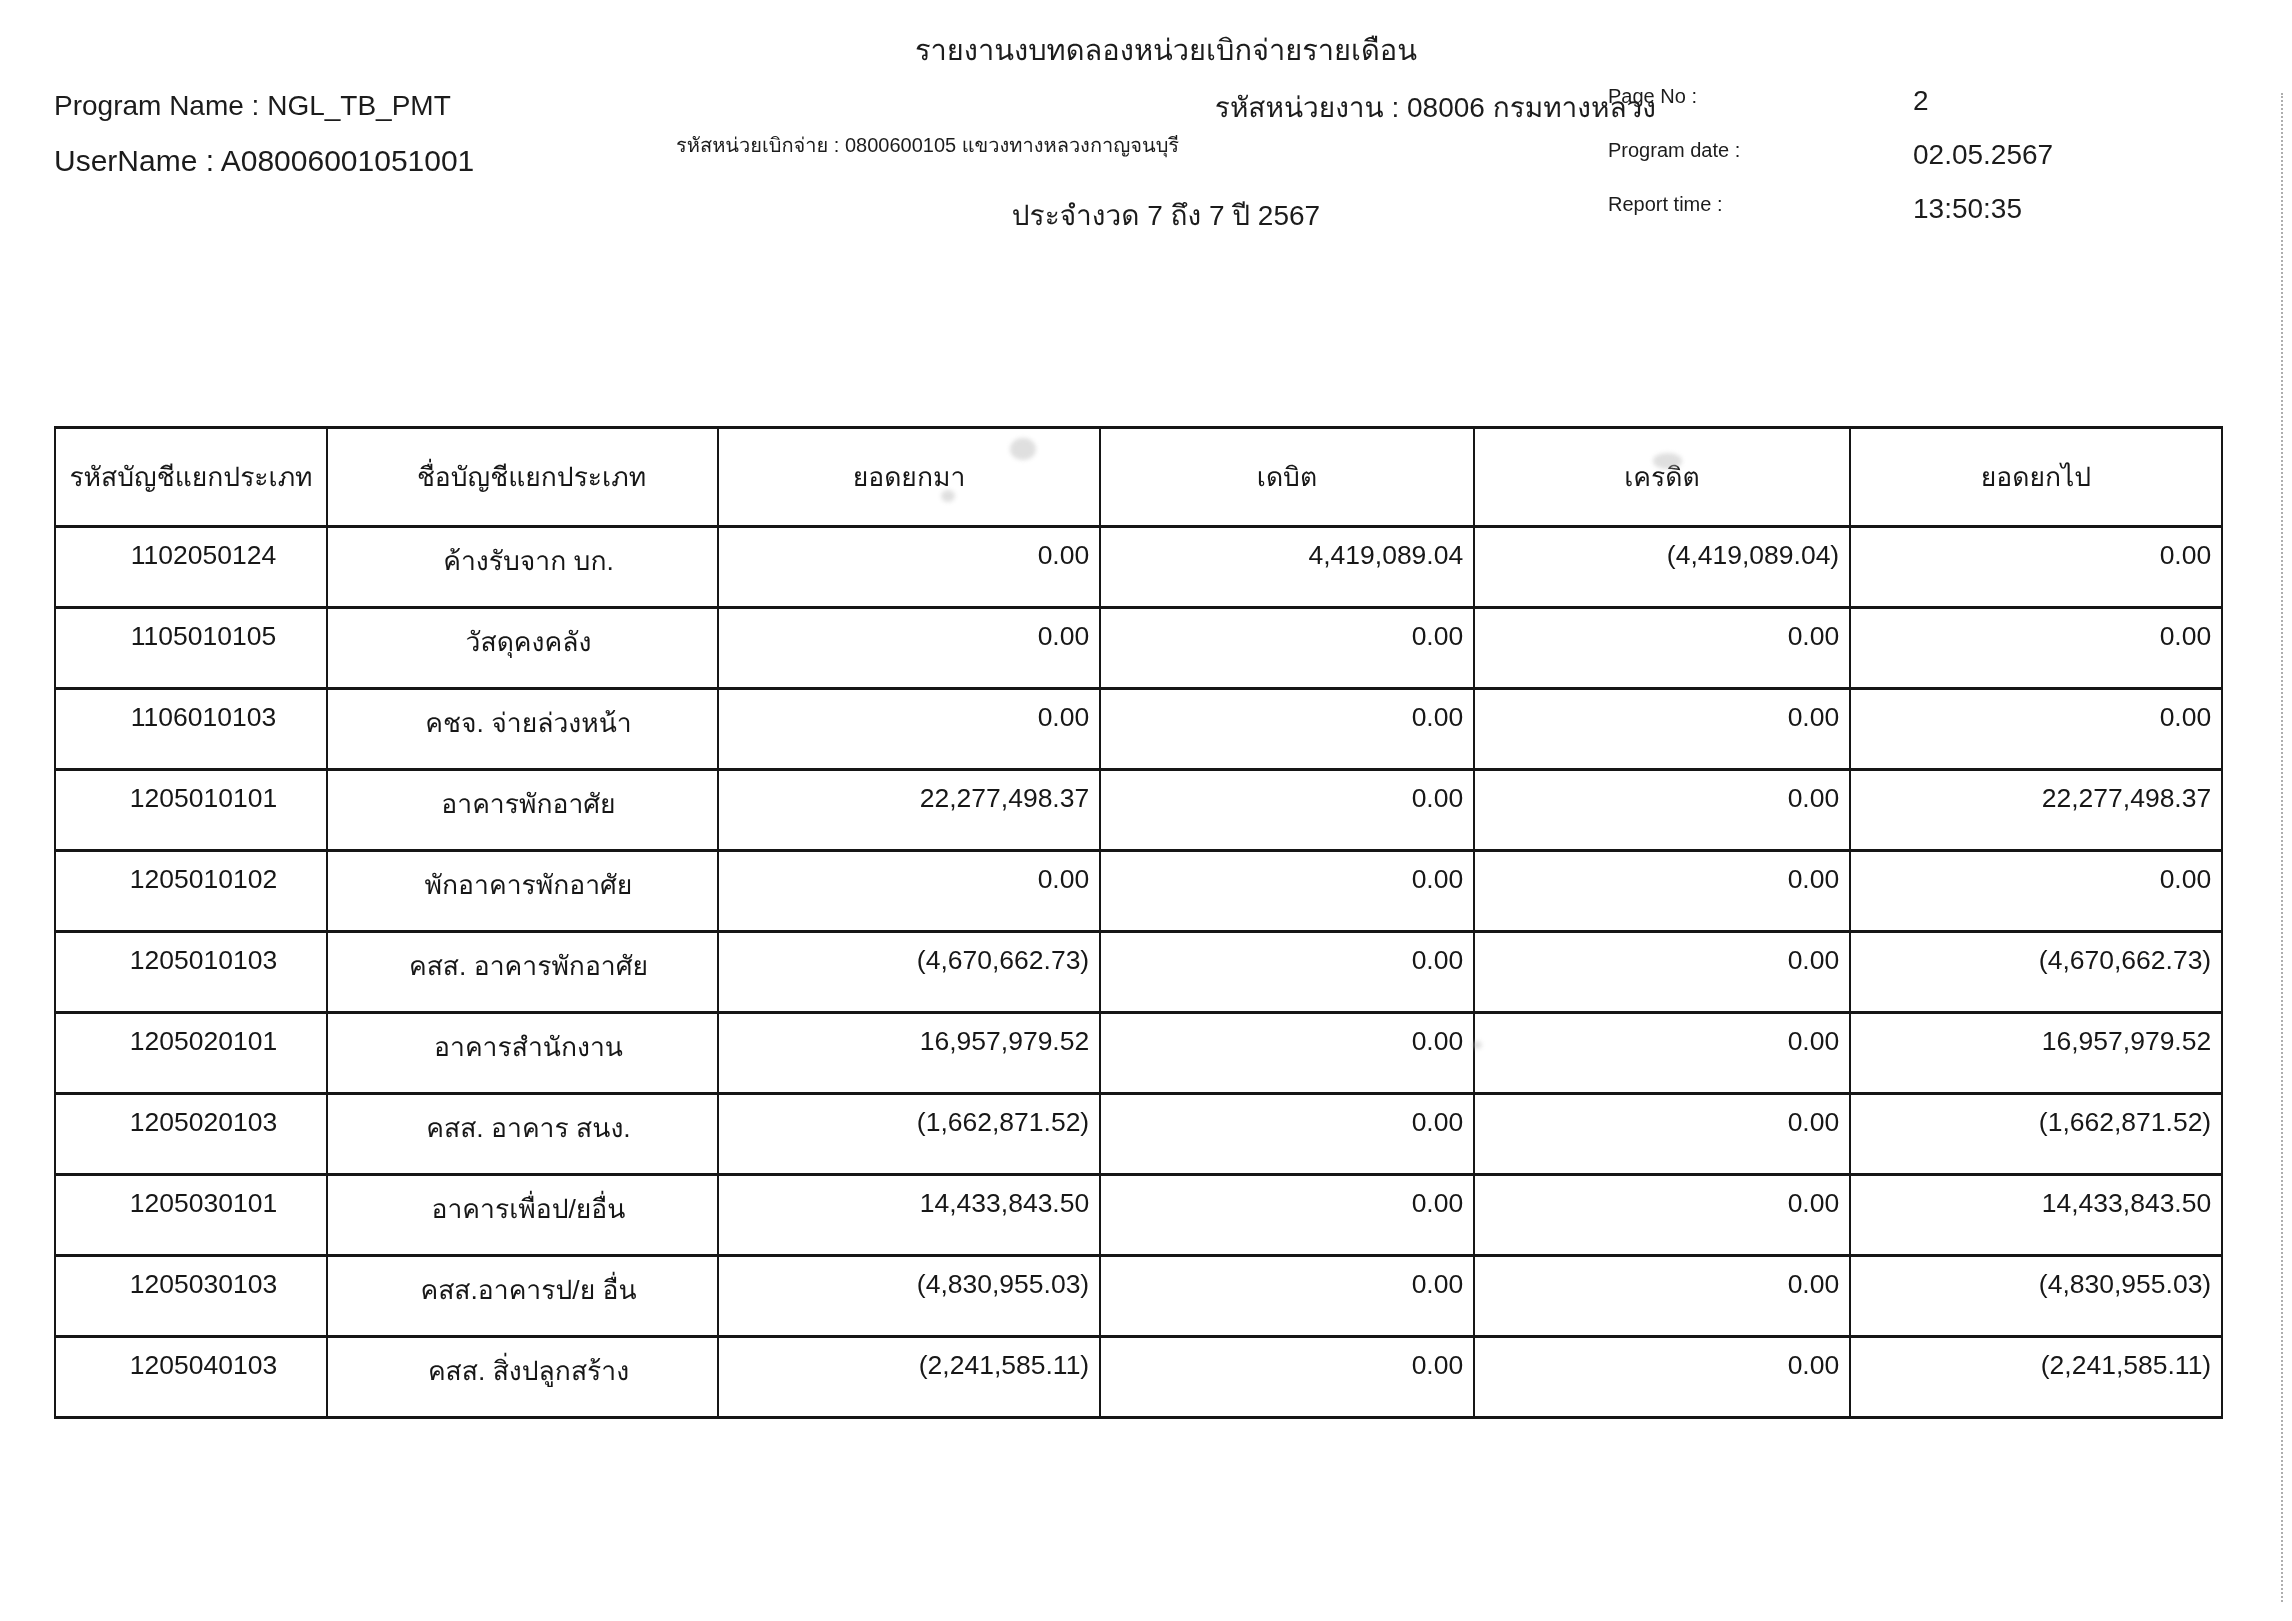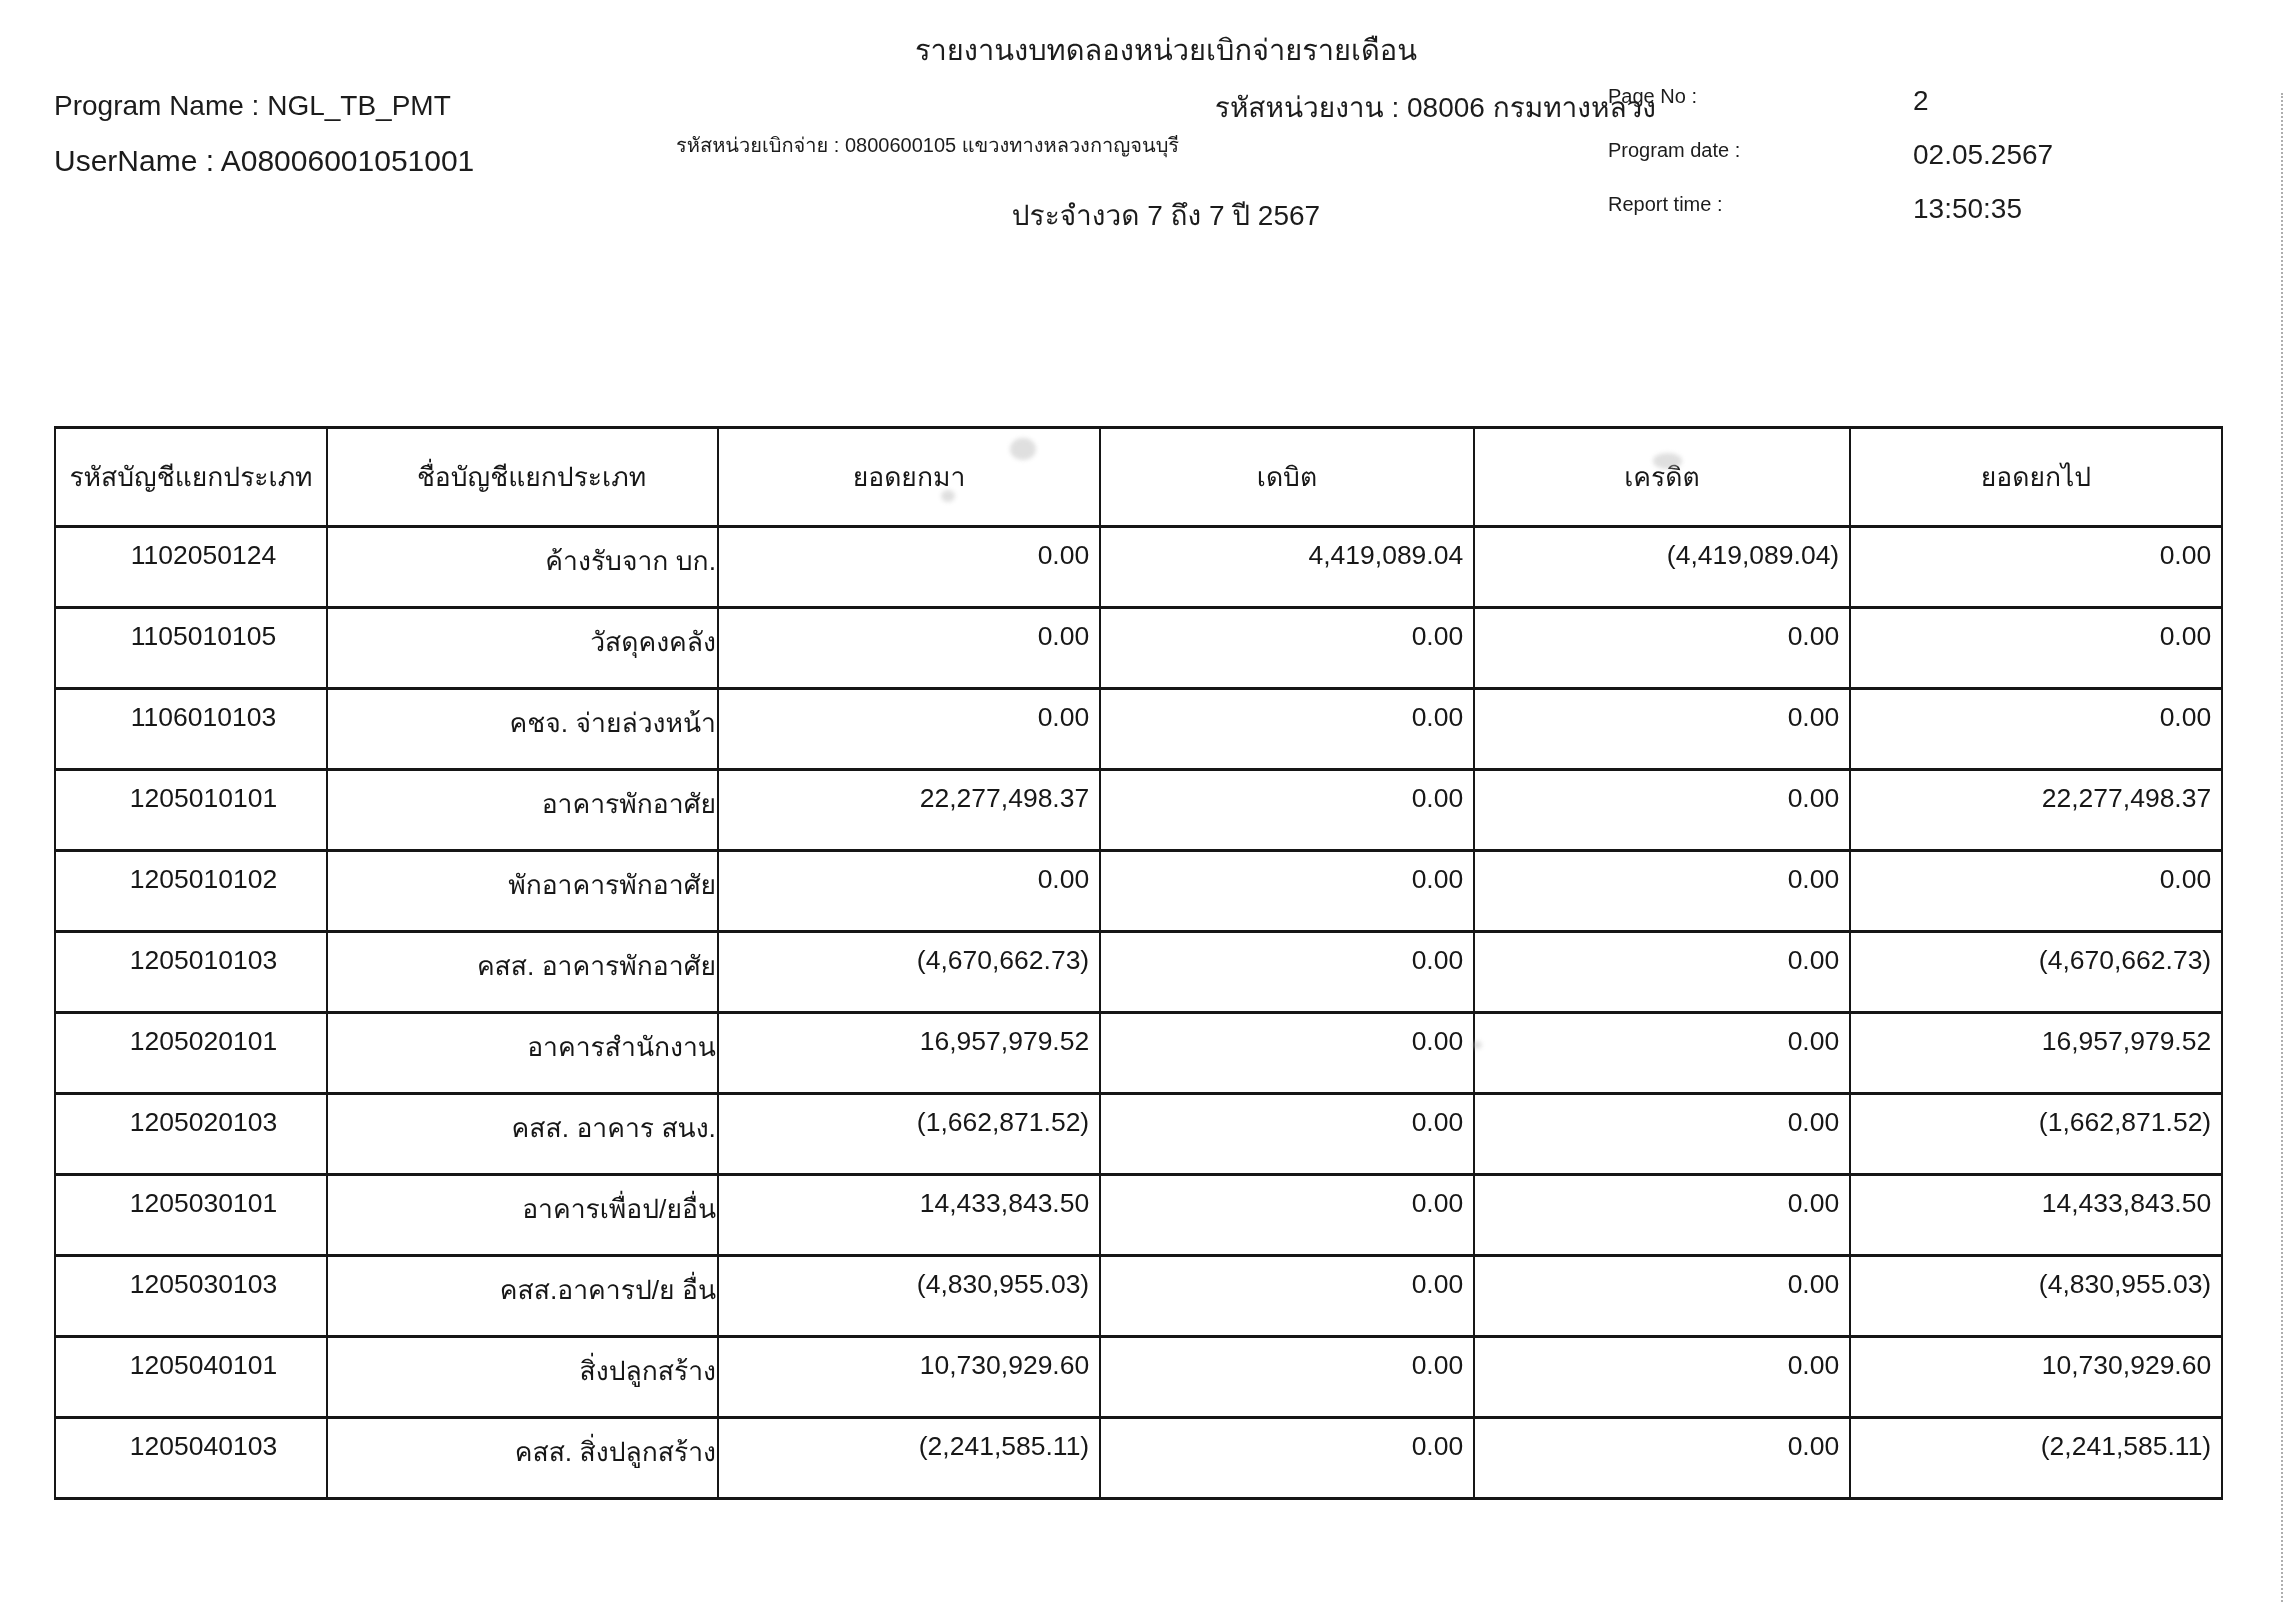--- a/index.html
+++ b/index.html
@@ -61,21 +61,21 @@
   tbody tr { height: 81px; }
   thead th { text-align: center; vertical-align: middle; }
   .w0 { width: 268px; }
   .w1 { width: 369px; padding-left: 19px; }
   .w2 { width: 378px; }
   .w3 { width: 370px; }
   .w4 { width: 372px; }
   .w5 { width: 368px; }
   tbody td { vertical-align: top; padding-top: 11.8px; }
   tbody td.col0 { text-align: center; padding-left: 26px; }
-  tbody td.col1 { text-align: right; padding-left: 13px; margin-left: 12px; }
+  tbody td.col1 { text-align: center; padding-left: 13px; margin-left: 12px; }
   tbody td.col2, tbody td.col3, tbody td.col4, tbody td.col5 {
     text-align: right; padding-right: 9.8px;
   }
 
   
   .edge-dots {
     left: 2281px; top: 93px; height: 1509px; width: 0;
     border-left: 2.9px dotted #9a9a9a;
     opacity: 0.8;
   }
@@ -196,28 +196,20 @@
         </tr>
         <tr>
           <td class="col0">1205030103</td>
           <td class="col1">คสส.อาคารป/ย อื่น</td>
           <td class="col2">(4,830,955.03)</td>
           <td class="col3">0.00</td>
           <td class="col4">0.00</td>
           <td class="col5">(4,830,955.03)</td>
         </tr>
         <tr>
-          <td class="col0">1205040101</td>
-          <td class="col1">สิ่งปลูกสร้าง</td>
-          <td class="col2">10,730,929.60</td>
-          <td class="col3">0.00</td>
-          <td class="col4">0.00</td>
-          <td class="col5">10,730,929.60</td>
-        </tr>
-        <tr>
           <td class="col0">1205040103</td>
           <td class="col1">คสส. สิ่งปลูกสร้าง</td>
           <td class="col2">(2,241,585.11)</td>
           <td class="col3">0.00</td>
           <td class="col4">0.00</td>
           <td class="col5">(2,241,585.11)</td>
         </tr>
       </tbody>
   </table>
 </div>

